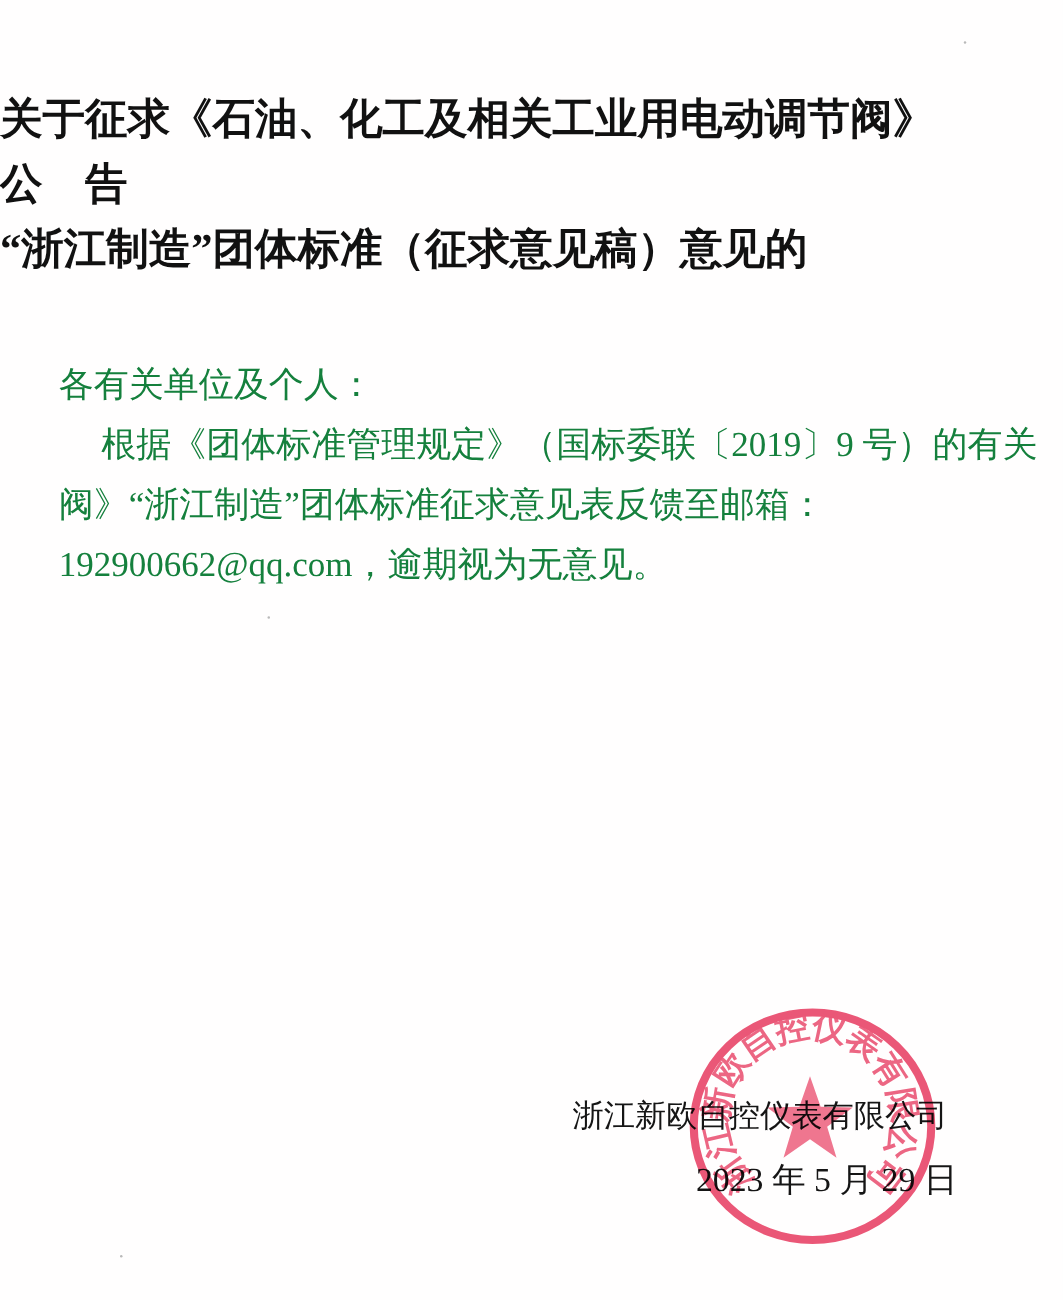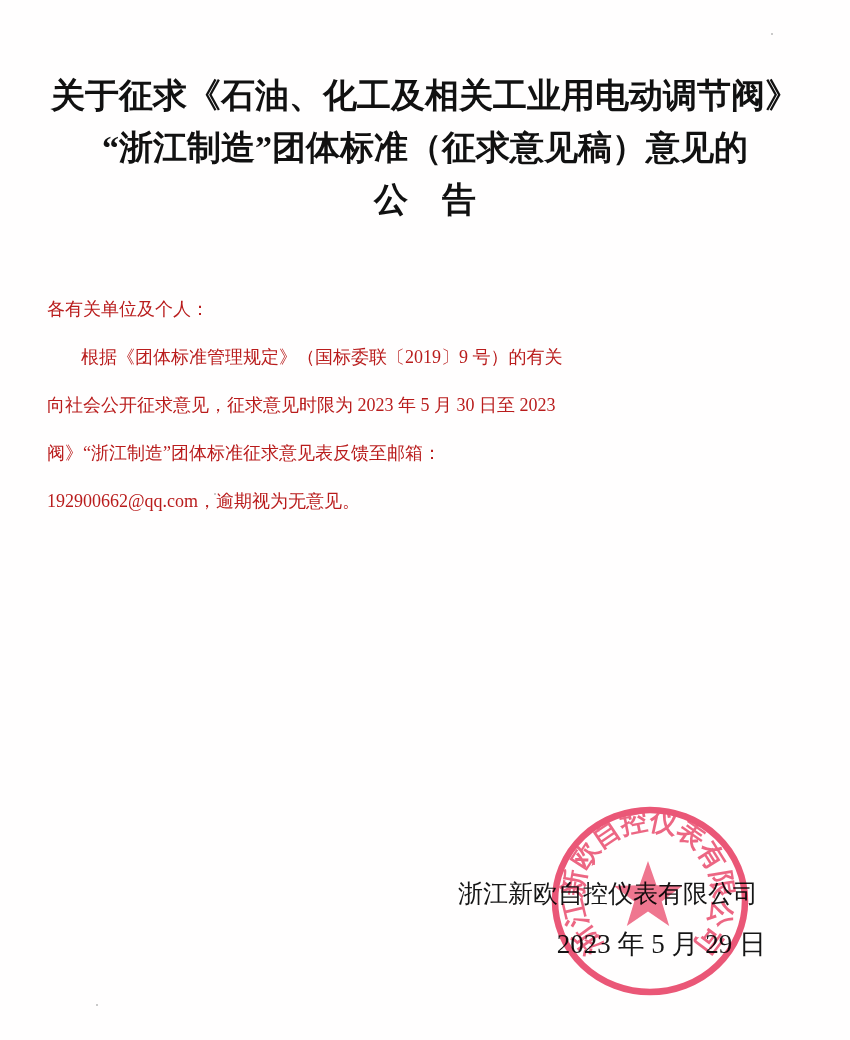--- a/index.html
+++ b/index.html
@@ -12,39 +12,38 @@
     position: relative;
   }
   .page {
     position: absolute; inset: 0;
     background: #fffefe;
   }
   
   .title {
     position: absolute;
     left: 0; right: 0; top: 70px;
-    text-align: center;
     font-size: 34px;
     font-weight: bold;
     line-height: 52px;
     letter-spacing: 0px;
     color: #111;
   }
   
   .body-text {
     position: absolute;
     left: 47px; top: 285px;
     width: 760px;
   }
   .body-text p {
     margin: 0;
-    font-size: 18px;
+    font-size: 28px;
     line-height: 48px;
     white-space: nowrap;
-    color: #b91c1c;
+    color: #15803d;
   }
   .body-text p.indent { text-indent: 34px; }
   
   .sig-company {
     position: absolute;
     top: 879px; right: 92px;
     font-size: 25px;
     line-height: 30px;
     color: #151515;
     z-index: 3;
@@ -78,28 +77,27 @@
   
   .speck { position: absolute; border-radius: 50%; background: #b9b9b9; z-index: 1; }
 </style>
 </head>
 <body>
 
 <div class="page">
 
   <header class="title">
     <div>关于征求《石油、化工及相关工业用电动调节阀》</div>
+    <div>公　告</div>
     <div>“浙江制造”团体标准（征求意见稿）意见的</div>
-    <div>公　告</div>
   </header>
 
   <main class="body-text">
     <p>各有关单位及个人：</p>
     <p class="indent">根据《团体标准管理规定》（国标委联〔2019〕9 号）的有关</p>
-    <p>向社会公开征求意见，征求意见时限为 2023 年 5 月 30 日至 2023</p>
     <p>阀》“浙江制造”团体标准征求意见表反馈至邮箱：</p>
     <p>192900662@qq.com，逾期视为无意见。</p>
   </main>
 
   <div class="sig-company">浙江新欧自控仪表有限公司</div>
   <div class="sig-date">2023 年 5 月 29 日</div>
 
   <svg class="stamp" viewBox="0 0 200 200" aria-hidden="true">
     <ellipse class="seal-ring" cx="100" cy="100" rx="95" ry="91"></ellipse>
     <polygon class="seal-ink" opacity="0.82" points="98,60 89.5,84.3 63.8,84.9 84.3,100.4 76.8,125.1 98,110.4 119.2,125.1 111.7,100.4 132.2,84.9 106.5,84.3"></polygon>

